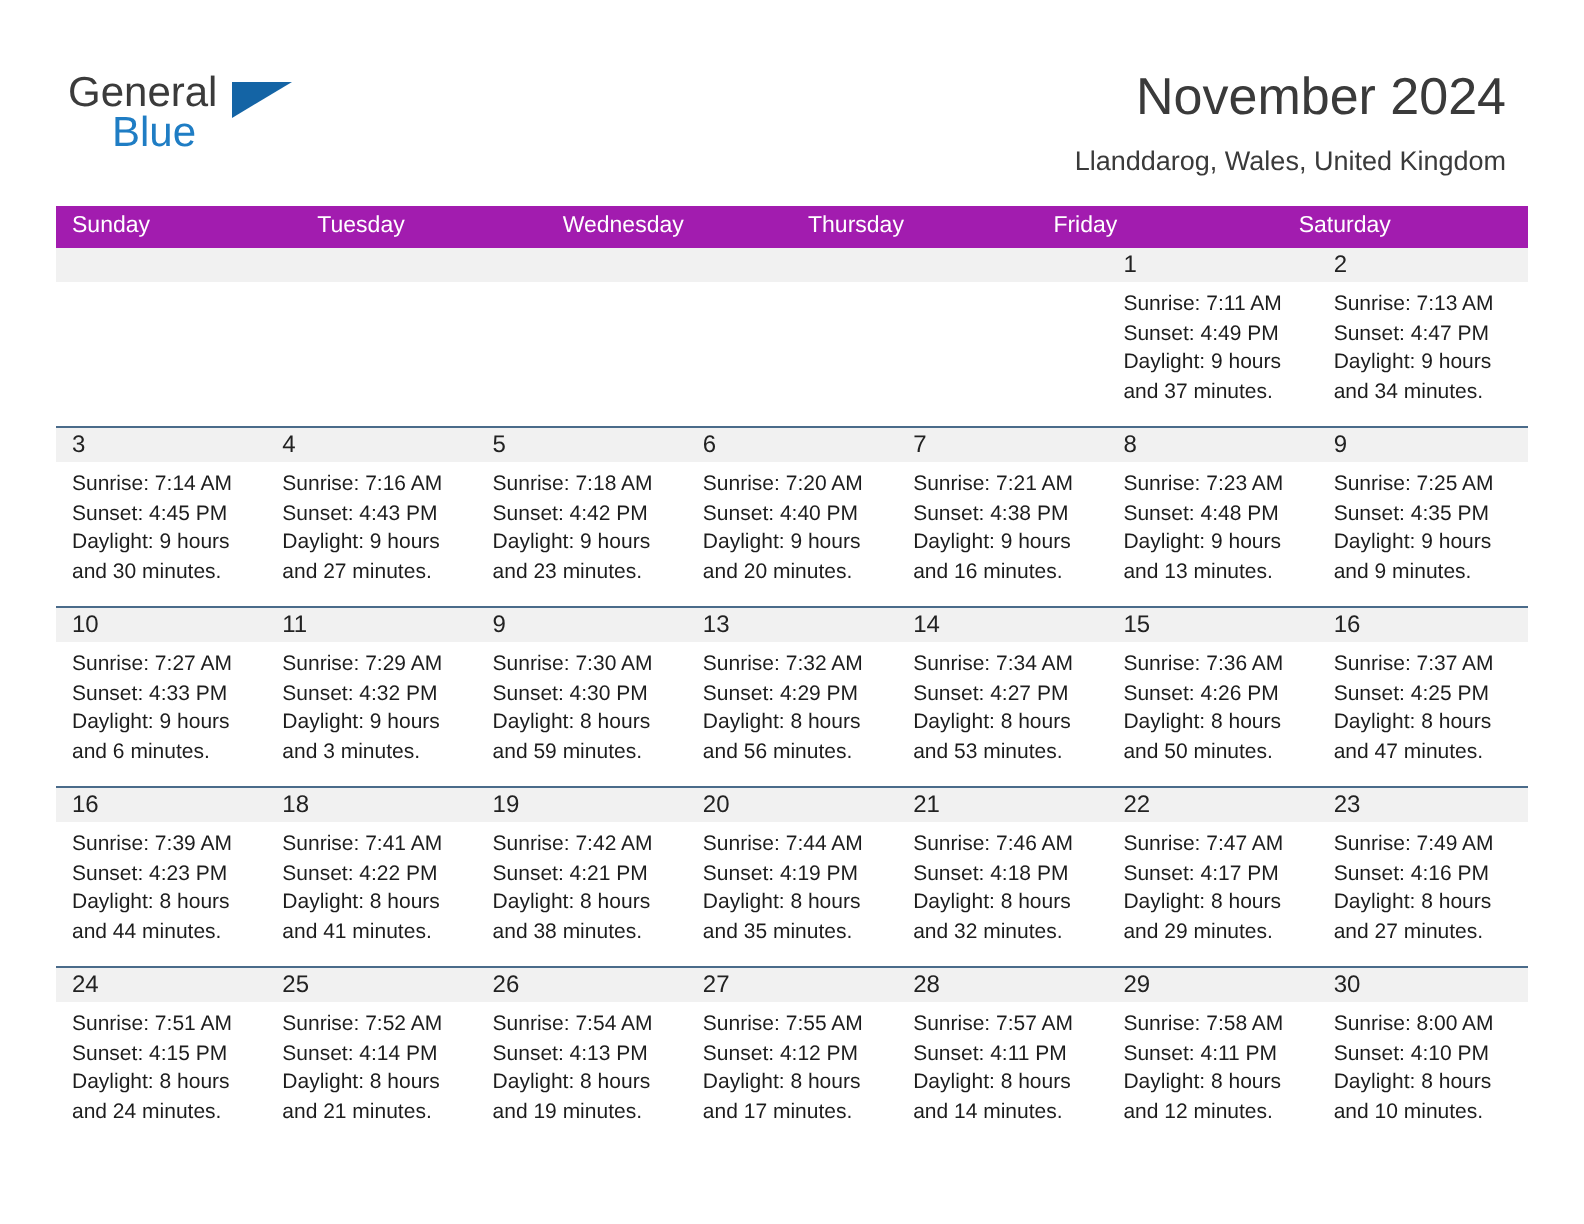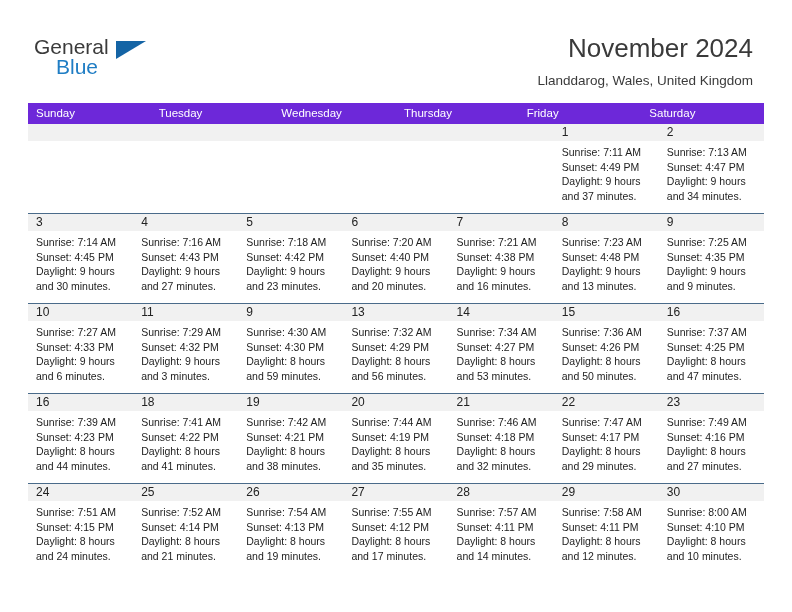--- a/index.html
+++ b/index.html
@@ -87,21 +87,21 @@
   
   .calendar {
     position: absolute;
     left: 28px;
     top: 103px;
     width: 736px;
   }
   .dow-row {
     display: flex;
     width: 100%;
-    background: #6d28d9;
+    background: #a21caf;
     height: 21px;
   }
   .dow-cell {
     flex: 1 1 0;
     color: #ffffff;
     font-size: 11.5px;
     line-height: 21px;
     padding-left: 8px;
     box-sizing: border-box;
     white-space: nowrap;
@@ -282,21 +282,21 @@
             <div class="day-number-band">11</div>
             <div class="day-body">
               <div>Sunrise: 7:29 AM</div>
               <div>Sunset: 4:32 PM</div>
               <div class="daylight-line">Daylight: 9 hours and 3 minutes.</div>
             </div>
           </div>
           <div class="day-cell">
             <div class="day-number-band">9</div>
             <div class="day-body">
-              <div>Sunrise: 4:30 AM</div>
+              <div>Sunrise: 7:30 AM</div>
               <div>Sunset: 4:30 PM</div>
               <div class="daylight-line">Daylight: 8 hours and 59 minutes.</div>
             </div>
           </div>
           <div class="day-cell">
             <div class="day-number-band">13</div>
             <div class="day-body">
               <div>Sunrise: 7:32 AM</div>
               <div>Sunset: 4:29 PM</div>
               <div class="daylight-line">Daylight: 8 hours and 56 minutes.</div>

